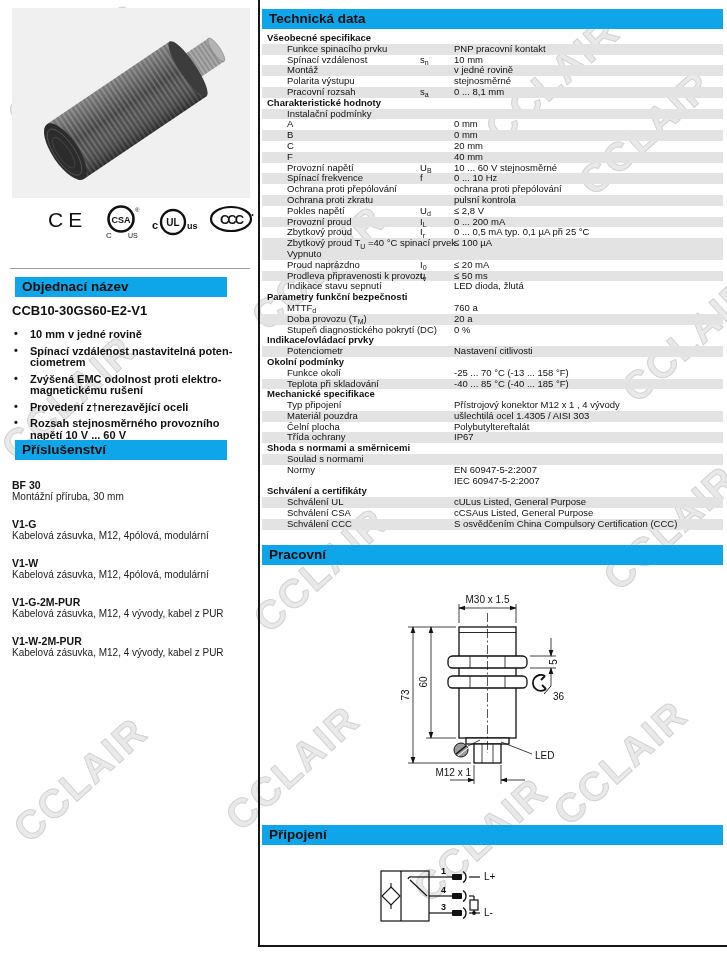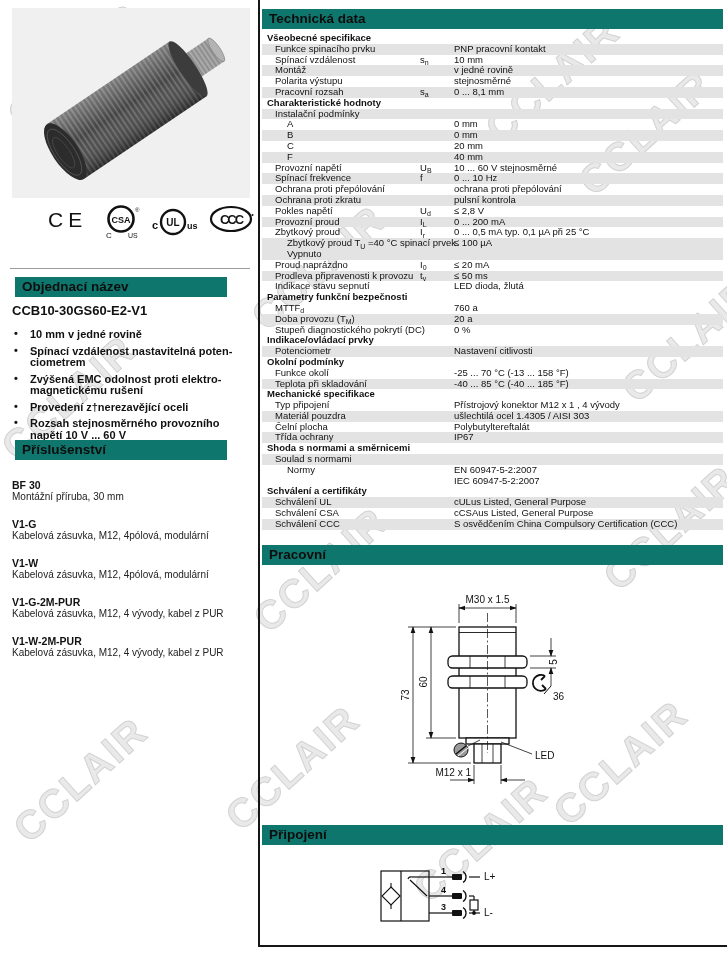--- a/index.html
+++ b/index.html
@@ -7,21 +7,21 @@
         font-family:"Liberation Sans",sans-serif;color:#111;}
   
   .wm{position:absolute;font-weight:bold;font-size:40px;letter-spacing:2px;
       color:#e9e9e9;-webkit-text-stroke:1px #d2d2d2;
       transform:rotate(-42deg);transform-origin:0 50%;white-space:nowrap;pointer-events:none;z-index:0;}
   
   .vrule{position:absolute;left:258px;top:0;width:2px;height:947px;background:#161616;}
   .hrule-bottom{position:absolute;left:258px;top:945px;width:469px;height:2px;background:#161616;}
   .ldivider{position:absolute;left:10px;top:268px;width:240px;height:1px;background:#9a9a9a;}
   
-  .bar{position:absolute;background:#0f766e;height:20px;line-height:20px;
+  .bar{position:absolute;background:#0ea5e9;height:20px;line-height:20px;
        font-weight:bold;font-size:13.5px;padding-left:7px;box-sizing:border-box;color:#0d0d0d;}
   .bar-right{left:262px;width:461px;}
   .bar-left{left:15px;width:212px;}
   
   .photo{position:absolute;left:12px;top:8px;width:238px;height:190px;}
   .marks{position:absolute;left:10px;top:203px;width:240px;height:40px;}
   .mark{position:absolute;top:0;}
   .partnum{position:absolute;left:12px;top:303px;font-size:13px;font-weight:bold;}
   .features{position:absolute;left:12px;top:329px;width:238px;}
   .feature{position:relative;padding-left:18px;margin-bottom:5px;font-size:11px;
@@ -32,21 +32,21 @@
   .accname{font-size:10.5px;font-weight:bold;line-height:11px;margin-top:17px;}
   .accdesc{font-size:10px;line-height:11px;color:#222;}
   
   .tech-table{position:absolute;left:262px;top:33px;width:461px;}
   .trow{position:relative;height:10.8px;font-size:9.5px;line-height:10.9px;white-space:nowrap;}
   .trow.two{height:21.6px;}
   .tsec{font-weight:bold;}
   .shade{background:#e3e3e3;}
   .tlabel{display:inline-block;}
   .ind0{padding-left:5px;}
-  .ind1{padding-left:13px;text-align:right;}
+  .ind1{padding-left:25px;text-align:right;}
   .ind2{padding-left:25px;}
   .tsym{position:absolute;left:158px;top:0;}
   .tval{position:absolute;left:192px;top:0;}
   sub{font-size:7px;vertical-align:baseline;position:relative;top:2.5px;line-height:0;}
   
   .dims{position:absolute;left:258px;top:563px;}
   .conn{position:absolute;left:258px;top:848px;}
   svg text{font-family:"Liberation Sans",sans-serif;}
 </style>
 </head>

